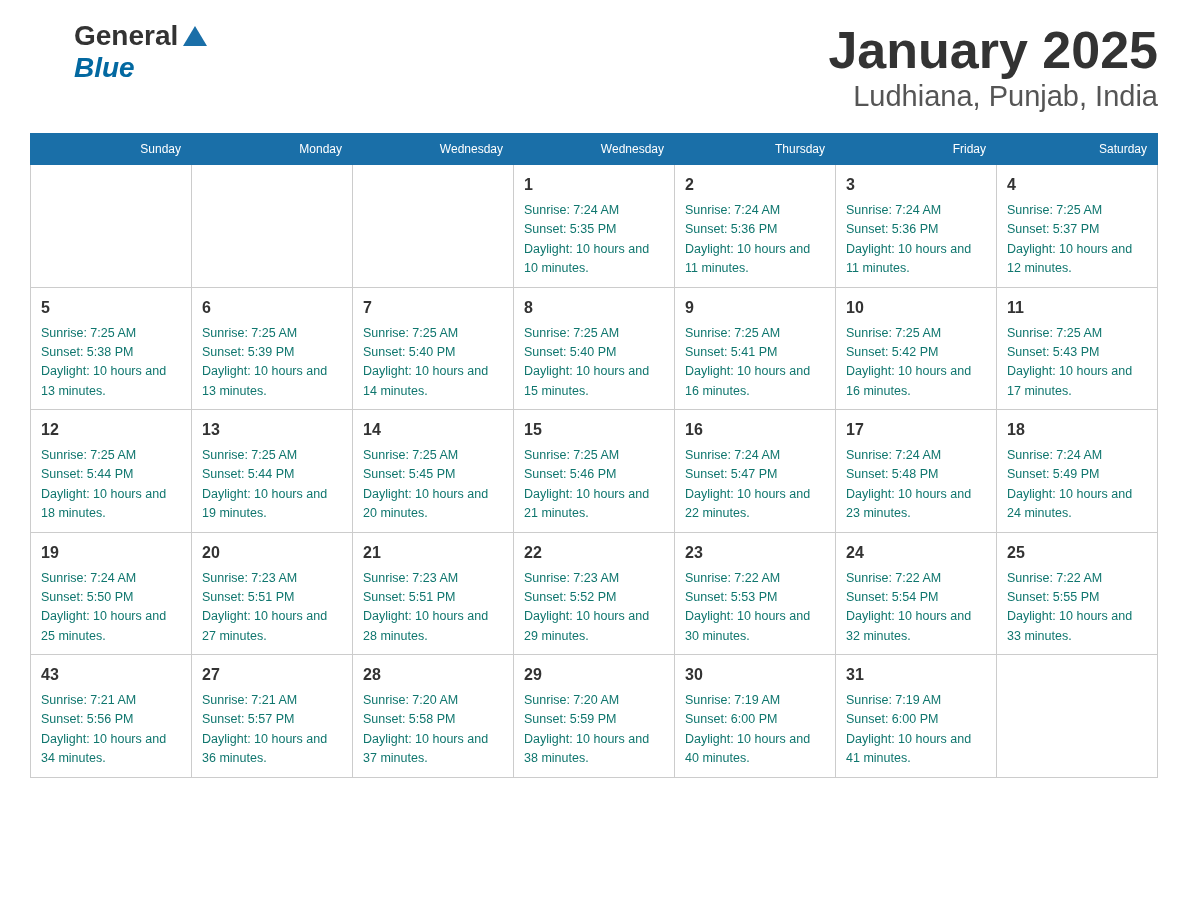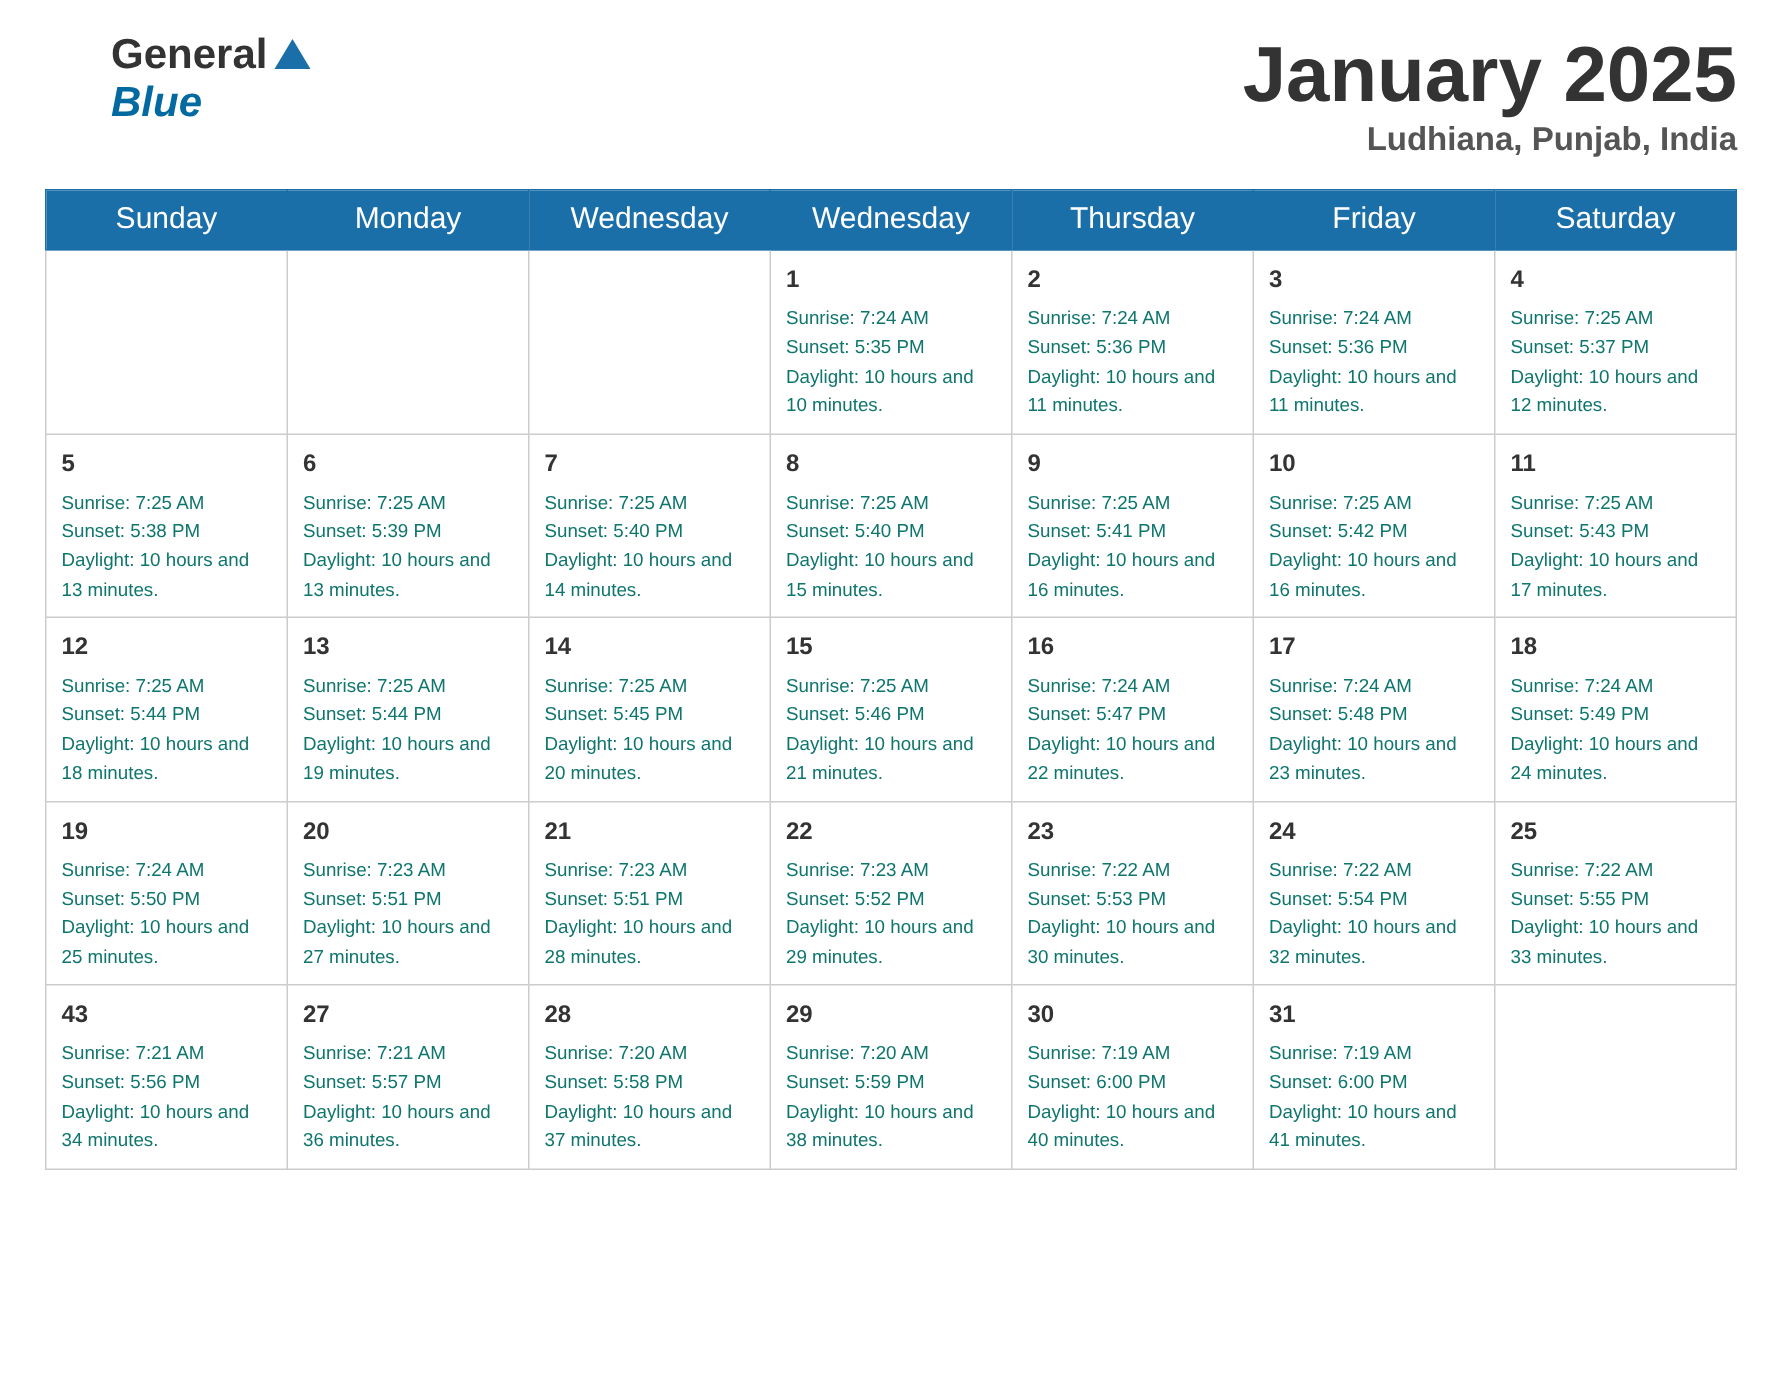--- a/index.html
+++ b/index.html
@@ -43,36 +43,35 @@
     }
     .title-section {
       text-align: right;
     }
     .calendar-title {
       font-size: 52px;
       font-weight: bold;
       color: #333;
     }
     .calendar-subtitle {
-      font-size: 22px;
+      font-size: 29px;
       color: #555;
-      font-weight: bold;
     }
     table {
       width: 100%;
       border-collapse: collapse;
       table-layout: fixed;
     }
     thead tr th {
       background-color: #1a6fa8;
       color: #fff;
       padding: 8px 10px;
-      font-size: 20px;
+      font-size: 12px;
       font-weight: normal;
-      text-align: center;
+      text-align: right;
       border: 1px solid #1a6fa8;
       margin-top: 45px;
     }
     tbody tr td {
       vertical-align: top;
       padding: 8px 10px;
       border: 1px solid #ccc;
       height: 110px;
       font-size: 13px;
       line-height: 1.5;

